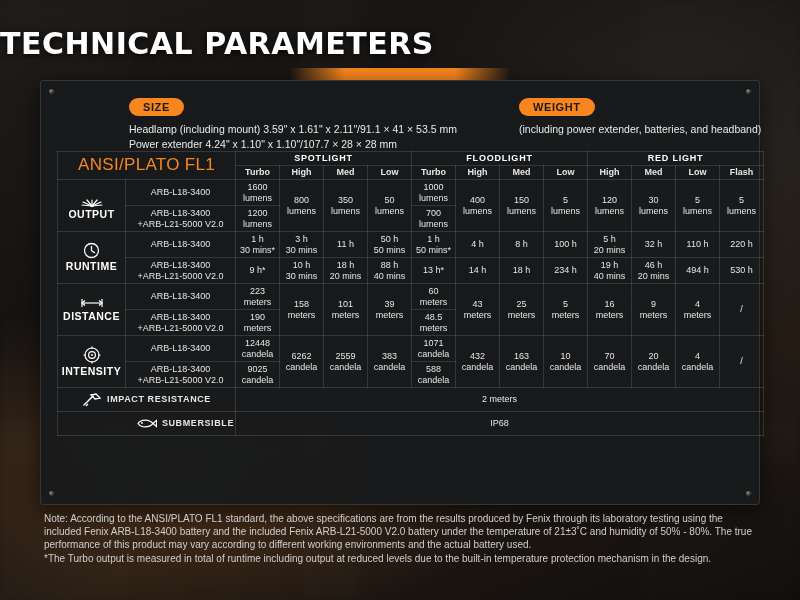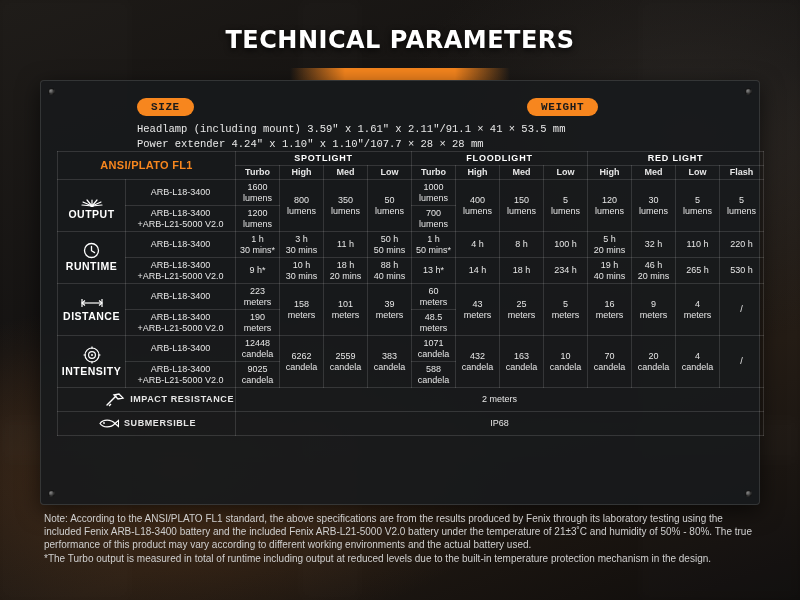--- a/index.html
+++ b/index.html
@@ -19,23 +19,23 @@
   }
   
   .bg-tex { position:absolute; inset:0; opacity:0.35; }
   .bg-tex i {
     position:absolute; display:block; background:rgba(255,255,255,0.035);
     filter: blur(6px);
   }
 
   .title {
     position: absolute; top: 26px; left: 0; width: 800px;
-    text-align: center;
+    text-align: left;
     color: #ffffff;
-    font-size: 24px;
+    font-size: 30px;
     font-weight: bold;
     letter-spacing: 0.5px;
     font-family: "DejaVu Sans", sans-serif;
     text-shadow: 0 2px 6px rgba(0,0,0,0.8);
   }
   .title-underline {
     position:absolute; top: 68px; left: 290px; width: 220px; height: 12px;
     background: linear-gradient(90deg, rgba(247,140,30,0) 0%, #f7861e 25%, #f7861e 75%, rgba(247,140,30,0) 100%);
     border-radius: 2px 2px 0 0;
   }
@@ -47,21 +47,21 @@
     border: 1px solid rgba(255,255,255,0.12);
     border-radius: 4px;
     box-shadow: 0 6px 22px rgba(0,0,0,0.6);
   }
   .screw { position:absolute; width:7px; height:7px; border-radius:50%;
     background: radial-gradient(circle at 35% 35%, #8a8a8a, #3a3a3a 60%, #222 100%);
     border:1px solid rgba(0,0,0,0.6); }
   .screw.tl { left:7px; top:7px; } .screw.tr { right:7px; top:7px; }
   .screw.bl { left:7px; bottom:7px; } .screw.br { right:7px; bottom:7px; }
 
-  .hdr-row { position:absolute; top:16px; left:8px; width:100%; height:54px;font-family:Liberation Mono, monospace; }
+  .hdr-row { position:absolute; top:16px; left:0; width:100%; height:54px; }
   .pill {
     display:inline-block; background:#f7861e; color:#1b1b1b;
     font-size:11px; font-weight:bold; letter-spacing:0.6px;
     padding:3px 14px; border-radius:9px;
   }
   .size-block { position:absolute; left:88px; top:0; }
   .weight-block { position:absolute; left:478px; top:0; }
   .spec-line { color:#e9e9e9; font-size:10.5px; line-height:15px; white-space:nowrap; }
   .size-lines { margin-top:6px; }
   .weight-lines { margin-top:6px; }
@@ -77,21 +77,21 @@
     padding:1px 1px; line-height:11px;
   }
   .grp { font-size:11px; font-weight:bold; letter-spacing:0.8px; padding:4px 0; }
   .grp.spot { color:#ffffff; }
   .grp.flood { color:#ffffff; }
   .grp.red { color:#ffffff; }
   .mode { font-size:9.5px; font-weight:bold; padding:4px 0; }
   .m-orange { color:#f7861e; }
   .m-white { color:#ffffff; }
   .ansi {
-    color:#f7861e; font-size:11px; font-weight:bold; letter-spacing:0.3px;
+    color:#f7861e; font-size:17px; font-weight:normal; letter-spacing:0.3px;
   }
   .rowlabel {
     color:#ffffff; font-size:10.5px; font-weight:bold; letter-spacing:0.5px;margin-top:44px;
   }
   .icn { display:block; margin:0 auto 2px auto; }
   .batt { color:#d7d7d7; font-size:8.5px; line-height:10px; text-align:center; }
   .val { font-size:9px; line-height:10.5px; }
   .bottom-lbl {
     color:#ffffff; font-size:11px; font-weight:bold; letter-spacing:0.6px;
     text-align:left; padding-left:6px;
@@ -128,20 +128,21 @@
       <div class="size-block">
         <span class="pill">SIZE</span>
         <div class="size-lines">
           <div class="spec-line">Headlamp (including mount)  3.59" x 1.61" x 2.11"/91.1 × 41 × 53.5 mm</div>
           <div class="spec-line">Power extender  4.24" x 1.10" x 1.10"/107.7 × 28 × 28 mm</div>
         </div>
       </div>
       <div class="weight-block">
         <span class="pill">WEIGHT</span>
         <div class="weight-lines">
+          <div class="spec-line">(including power extender, batteries, and headband)</div>
         </div>
       </div>
     </div>
 
     <table class="tp" id="spec-table">
       <colgroup>
         <col style="width:68px">
           <col style="width:110px">
         <col style="width:44px">
           <col style="width:44px">
@@ -233,21 +234,21 @@
             <td class="val">9 h*</td>
             <td class="val">10 h<br>30 mins</td>
             <td class="val">18 h<br>20 mins</td>
             <td class="val">88 h<br>40 mins</td>
             <td class="val">13 h*</td>
             <td class="val">14 h</td>
             <td class="val">18 h</td>
             <td class="val">234 h</td>
             <td class="val">19 h<br>40 mins</td>
             <td class="val">46 h<br>20 mins</td>
-            <td class="val">265 h</td>
+            <td class="val">494 h</td>
             <td class="val">530 h</td>
           </tr>
           <tr>
             <td rowspan="2" style="height:52px"><svg class="icn" width="24" height="12" viewBox="0 0 24 12">
                 <path d="M2 6 H22" stroke="#fff" stroke-width="1.2"></path>
                 <path d="M2 2 V10 M22 2 V10" stroke="#fff" stroke-width="1.2"></path>
                 <path d="M5 3.5 L2 6 L5 8.5 M19 3.5 L22 6 L19 8.5" stroke="#fff" stroke-width="1.2" fill="none"></path>
               </svg><span class="rowlabel">DISTANCE</span></td>
             <td class="batt">ARB-L18-3400</td>
             <td class="val">223<br>meters</td>
@@ -288,29 +289,29 @@
             <td class="val" rowspan="2">20<br>candela</td>
             <td class="val" rowspan="2">4<br>candela</td>
             <td class="val" rowspan="2">/</td>
           </tr>
           <tr>
             <td class="batt">ARB-L18-3400<br>+ARB-L21-5000 V2.0</td>
             <td class="val">9025<br>candela</td>
             <td class="val">588<br>candela</td>
           </tr>
           <tr>
-            <td colspan="2" class="bottom-lbl" style="text-align:right;height:24px"><svg class="icn" width="20" height="14" viewBox="0 0 20 14" style="display:inline-block;vertical-align:middle;margin:0 5px 0 0">
+            <td colspan="2" class="bottom-lbl" style="text-align:center;height:24px"><svg class="icn" width="20" height="14" viewBox="0 0 20 14" style="display:inline-block;vertical-align:middle;margin:0 5px 0 0">
                 <path d="M2 12 L11 3" stroke="#fff" stroke-width="1.4" stroke-linecap="round"></path>
                 <path d="M9 2 L14 1 L18 5 L13 6 Z" fill="none" stroke="#fff" stroke-width="1.3"></path>
                 <path d="M4 13 L6 11" stroke="#fff" stroke-width="1.3"></path>
               </svg><span>IMPACT RESISTANCE</span></td>
             <td colspan="12" class="bottom-val">2 meters</td>
           </tr>
           <tr>
-            <td colspan="2" class="bottom-lbl" style="text-align:center;height:24px"><svg class="icn" width="22" height="13" viewBox="0 0 22 13" style="display:inline-block;vertical-align:middle;margin:0 5px 0 0">
+            <td colspan="2" class="bottom-lbl" style="text-align:right;height:24px"><svg class="icn" width="22" height="13" viewBox="0 0 22 13" style="display:inline-block;vertical-align:middle;margin:0 5px 0 0">
                 <path d="M3 6.5 C6 2, 14 2, 18 6.5 C14 11, 6 11, 3 6.5 Z" fill="none" stroke="#fff" stroke-width="1.2"></path>
                 <path d="M18 6.5 L21.5 3.5 L21.5 9.5 Z" fill="none" stroke="#fff" stroke-width="1.2"></path>
                 <circle cx="7" cy="6" r="0.9" fill="#fff"></circle>
               </svg><span>SUBMERSIBLE</span></td>
             <td colspan="12" class="bottom-val">IP68</td>
           </tr>
         </tbody>
     </table>
   </div>
 

